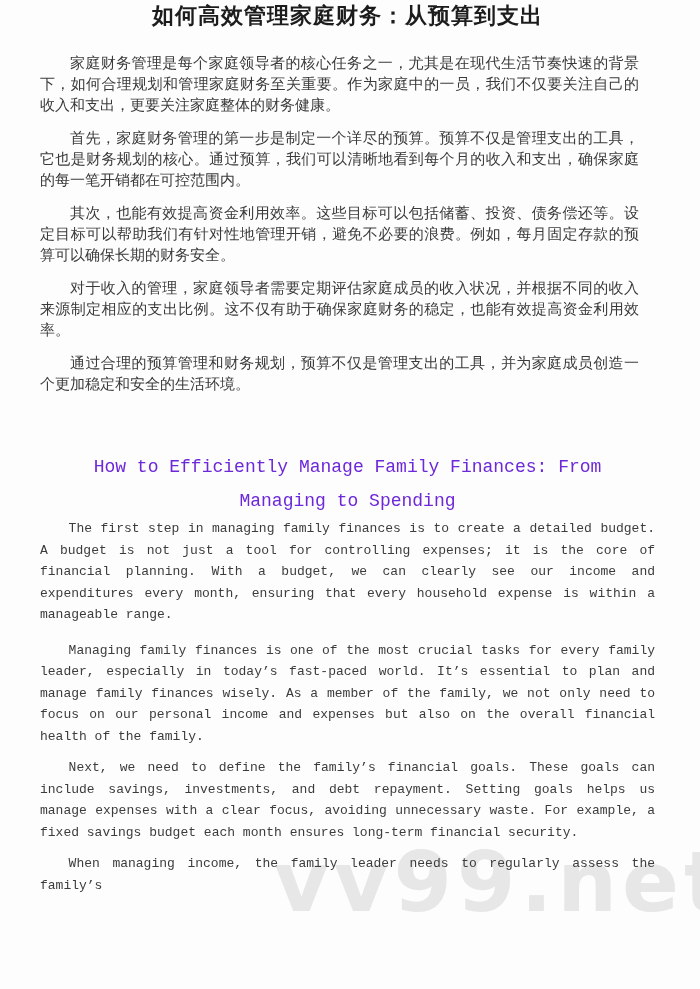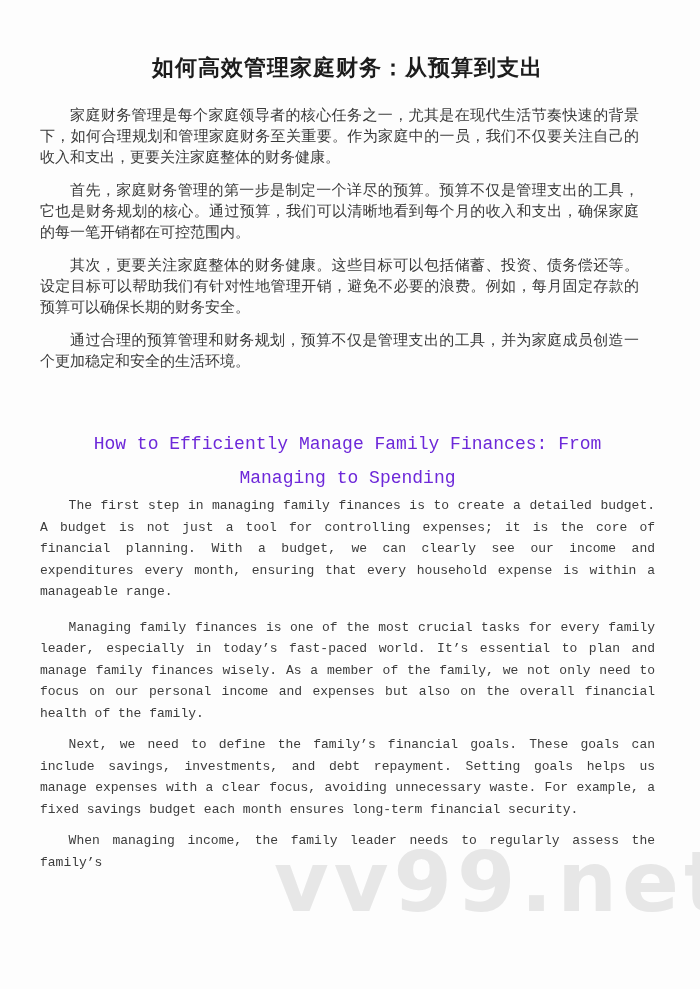--- a/index.html
+++ b/index.html
@@ -27,21 +27,20 @@
     white-space: nowrap;
     user-select: none;
   }
   .content {
     position: relative;
     z-index: 1;
     padding: 0 45px 0 40px;
   }
   .zh-title {
     margin: 0;
-    padding-top: 52px;
     font-family: "Liberation Sans", sans-serif;
     font-weight: bold;
     font-size: 22px;
     line-height: 32px;
     letter-spacing: 1px;
     color: #1c1c1c;
     text-align: center;
   }
   p.zh {
     margin: 0 16px 12px 0;
@@ -81,22 +80,23 @@
   <div class="watermark">vv99.net</div>
 
   <div class="content">
 
     <h1 class="zh-title">如何高效管理家庭财务：从预算到支出</h1>
 
     <p class="zh first">家庭财务管理是每个家庭领导者的核心任务之一，尤其是在现代生活节奏快速的背景下，如何合理规划和管理家庭财务至关重要。作为家庭中的一员，我们不仅要关注自己的收入和支出，更要关注家庭整体的财务健康。</p>
 
     <p class="zh">首先，家庭财务管理的第一步是制定一个详尽的预算。预算不仅是管理支出的工具，它也是财务规划的核心。通过预算，我们可以清晰地看到每个月的收入和支出，确保家庭的每一笔开销都在可控范围内。</p>
 
-    <p class="zh">其次，更要关注家庭整体的财务健康。这些目标可以包括储蓄、投资、债务偿还等。设定目标可以帮助我们有针对性地管理开销，避免不必要的浪费。例如，每月固定存款的预算可以确保长期的财务安全。</p>
+    <p class="zh">其次，也能有效提高资金利用效率。这些目标可以包括储蓄、投资、债务偿还等。设定目标可以帮助我们有针对性地管理开销，避免不必要的浪费。例如，每月固定存款的预算可以确保长期的财务安全。</p>
 
+    <p class="zh">对于收入的管理，家庭领导者需要定期评估家庭成员的收入状况，并根据不同的收入来源制定相应的支出比例。这不仅有助于确保家庭财务的稳定，也能有效提高资金利用效率。</p>
 
 
     <p class="zh">通过合理的预算管理和财务规划，预算不仅是管理支出的工具，并为家庭成员创造一个更加稳定和安全的生活环境。</p>
 
     <h2 class="en-title">
       <span>How to Efficiently Manage Family Finances: From</span>
       <span>Managing to Spending</span>
     </h2>
 
     <p class="en">The first step in managing family finances is to create a detailed budget. A budget is not just a tool for controlling expenses; it is the core of financial planning. With a budget, we can clearly see our income and expenditures every month, ensuring that every household expense is within a manageable range.</p>

